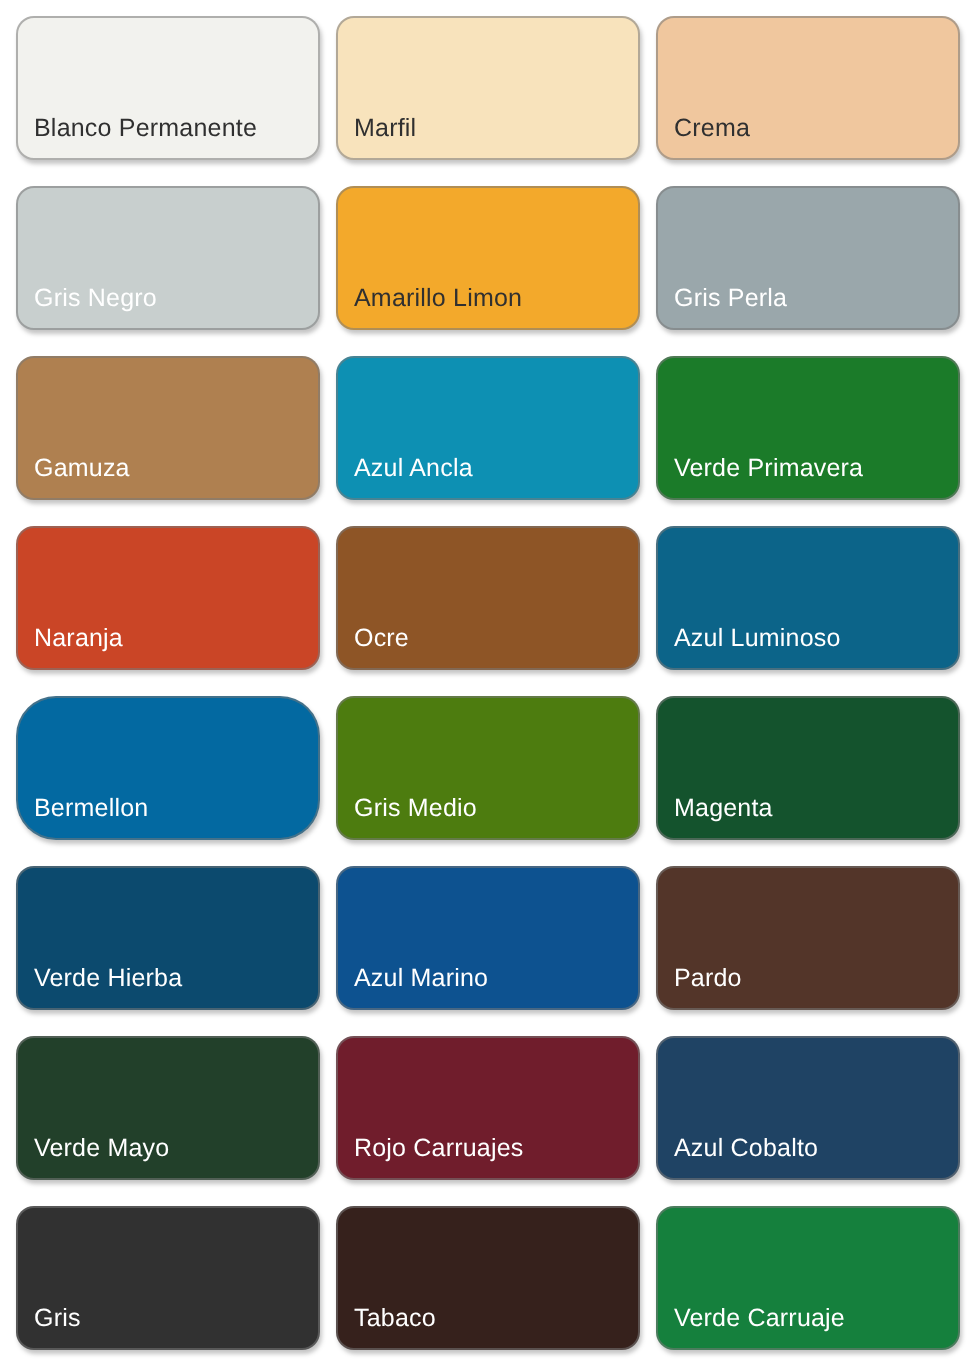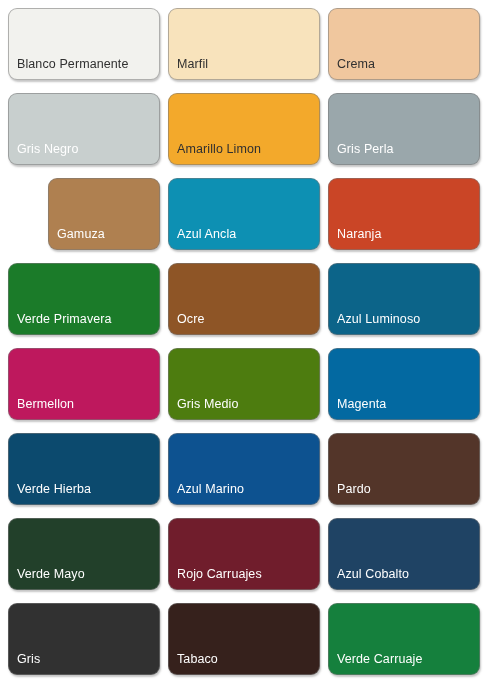--- a/index.html
+++ b/index.html
@@ -57,45 +57,45 @@
     </div>
     <div class="swatch" style="background: rgb(200, 207, 206);">
       <span class="swatch-label light-text">Gris Negro</span>
     </div>
     <div class="swatch" style="background: rgb(243, 169, 43);">
       <span class="swatch-label dark-text">Amarillo Limon</span>
     </div>
     <div class="swatch" style="background: rgb(154, 167, 171);">
       <span class="swatch-label light-text">Gris Perla</span>
     </div>
-    <div class="swatch" style="background: rgb(175, 128, 80); margin-left: 40px;">
+    <div class="swatch" style="background: rgb(175, 128, 80);">
       <span class="swatch-label light-text">Gamuza</span>
     </div>
     <div class="swatch" style="background: rgb(13, 144, 179);">
       <span class="swatch-label light-text">Azul Ancla</span>
     </div>
+    <div class="swatch" style="background: rgb(27, 123, 41);">
+      <span class="swatch-label light-text">Verde Primavera</span>
+    </div>
     <div class="swatch" style="background: rgb(202, 69, 38);">
       <span class="swatch-label light-text">Naranja</span>
-    </div>
-    <div class="swatch" style="background: rgb(27, 123, 41);">
-      <span class="swatch-label light-text">Verde Primavera</span>
     </div>
     <div class="swatch" style="background: rgb(142, 85, 38); padding-left: 27px;">
       <span class="swatch-label light-text">Ocre</span>
     </div>
     <div class="swatch" style="background: rgb(12, 100, 137);">
       <span class="swatch-label light-text">Azul Luminoso</span>
     </div>
-    <div class="swatch" style="background: #be185d;">
+    <div class="swatch" style="background: #0369a1; border-radius: 20px;">
       <span class="swatch-label light-text">Bermellon</span>
     </div>
     <div class="swatch" style="background: #4d7c0f;">
       <span class="swatch-label light-text">Gris Medio</span>
     </div>
-    <div class="swatch" style="background: #0369a1;">
+    <div class="swatch" style="background: #14532d;">
       <span class="swatch-label light-text">Magenta</span>
     </div>
     <div class="swatch" style="background: #0c4a6e; padding-left: 36px;">
       <span class="swatch-label light-text">Verde Hierba</span>
     </div>
     <div class="swatch" style="background: rgb(13, 82, 144);">
       <span class="swatch-label light-text">Azul Marino</span>
     </div>
     <div class="swatch" style="background: rgb(83, 53, 41);">
       <span class="swatch-label light-text">Pardo</span>

